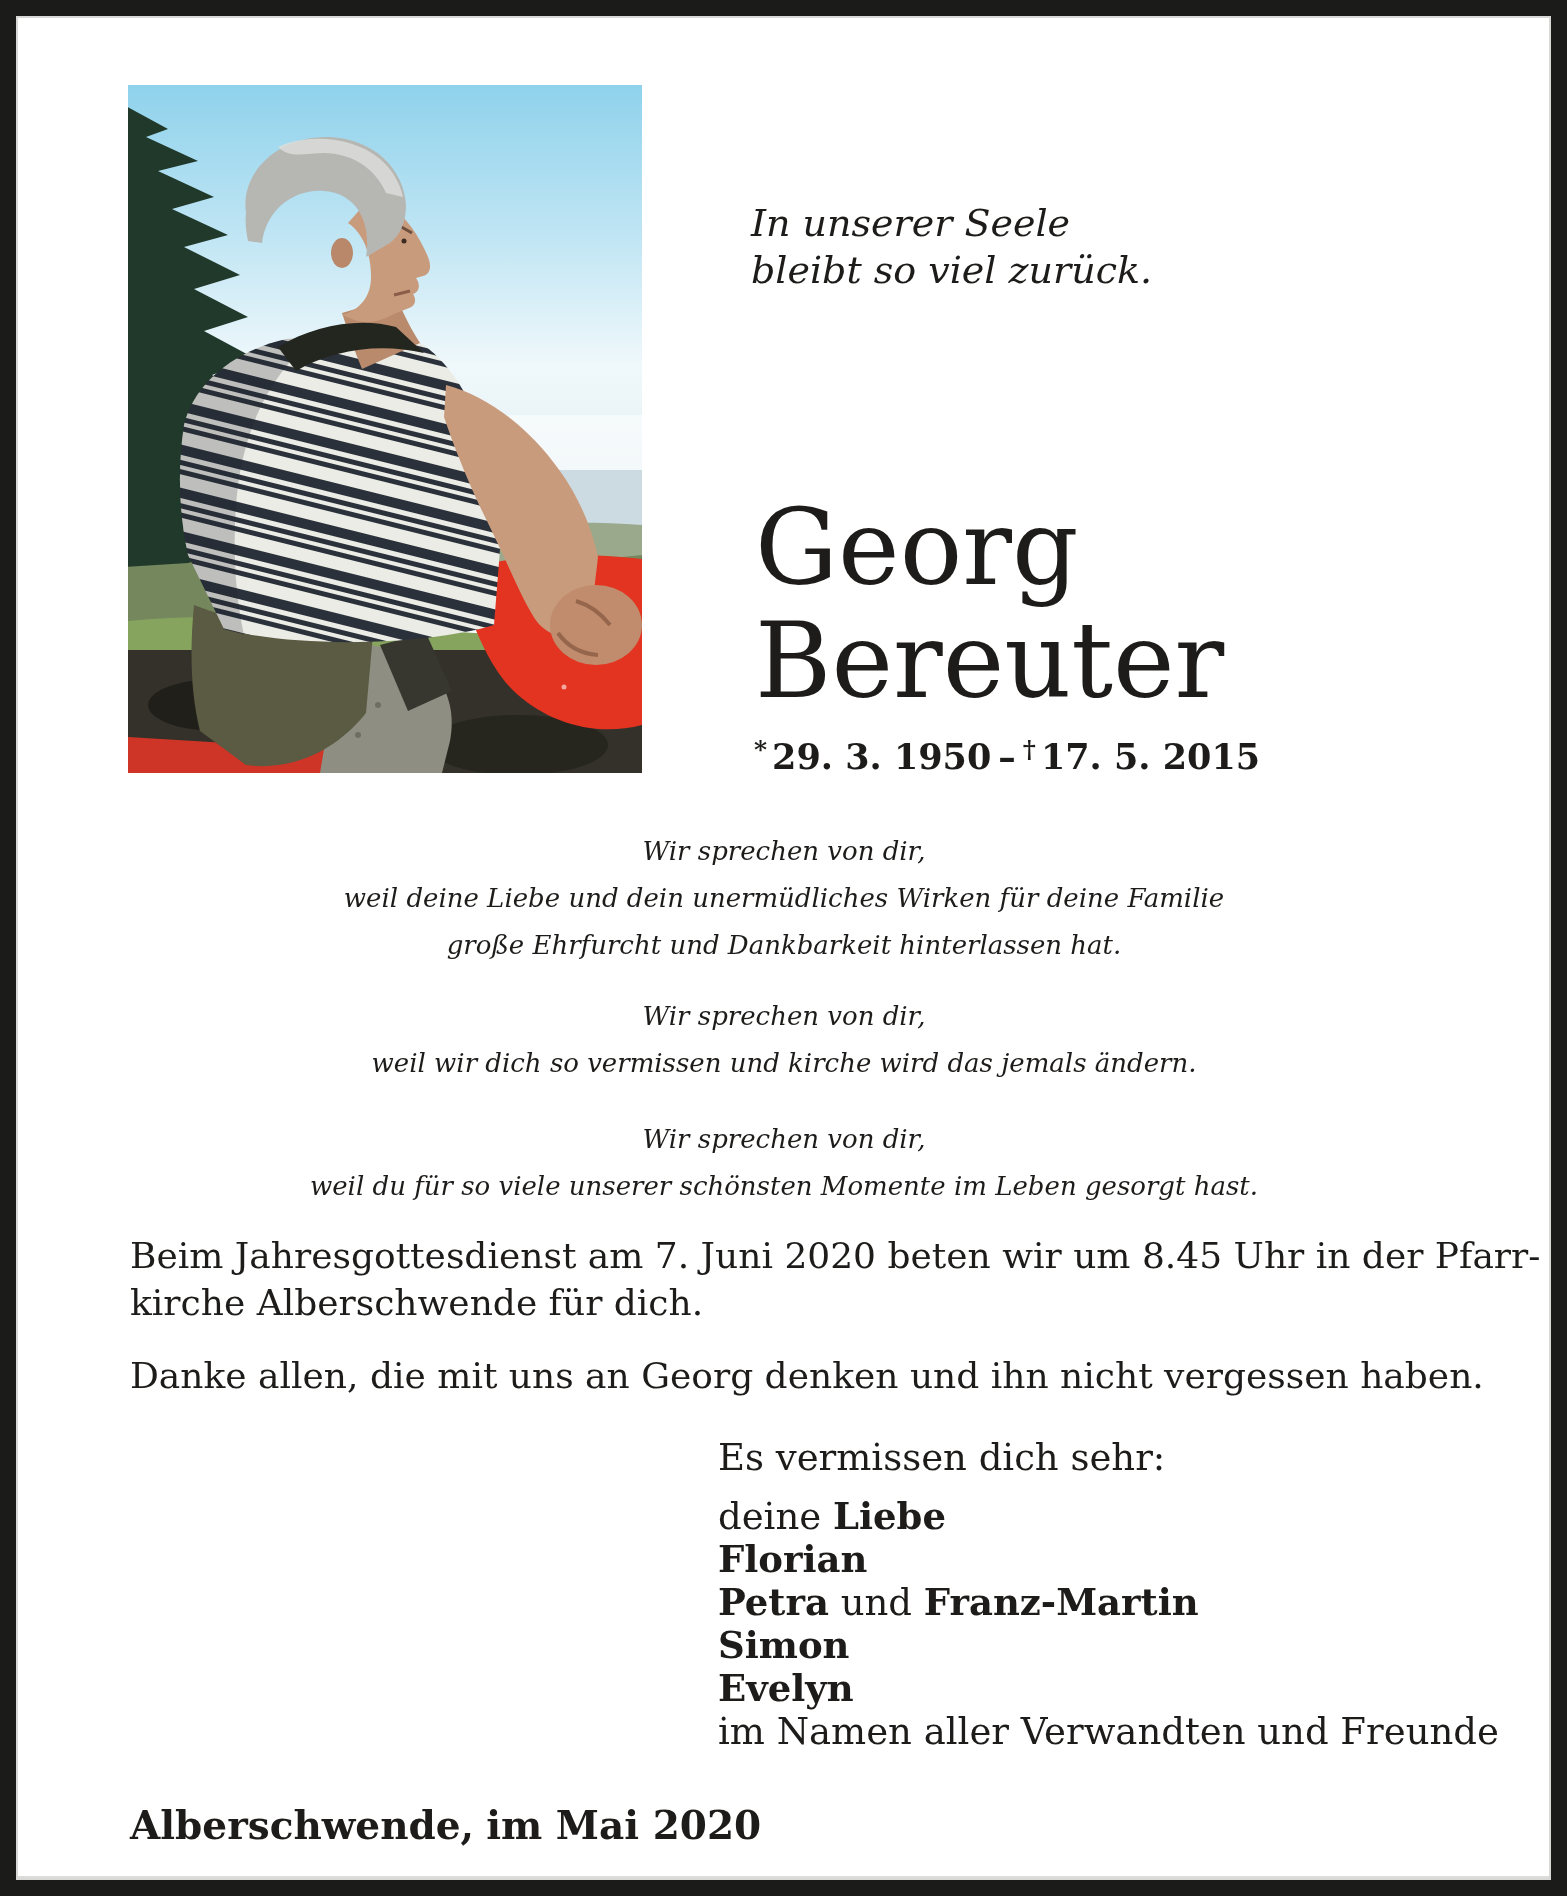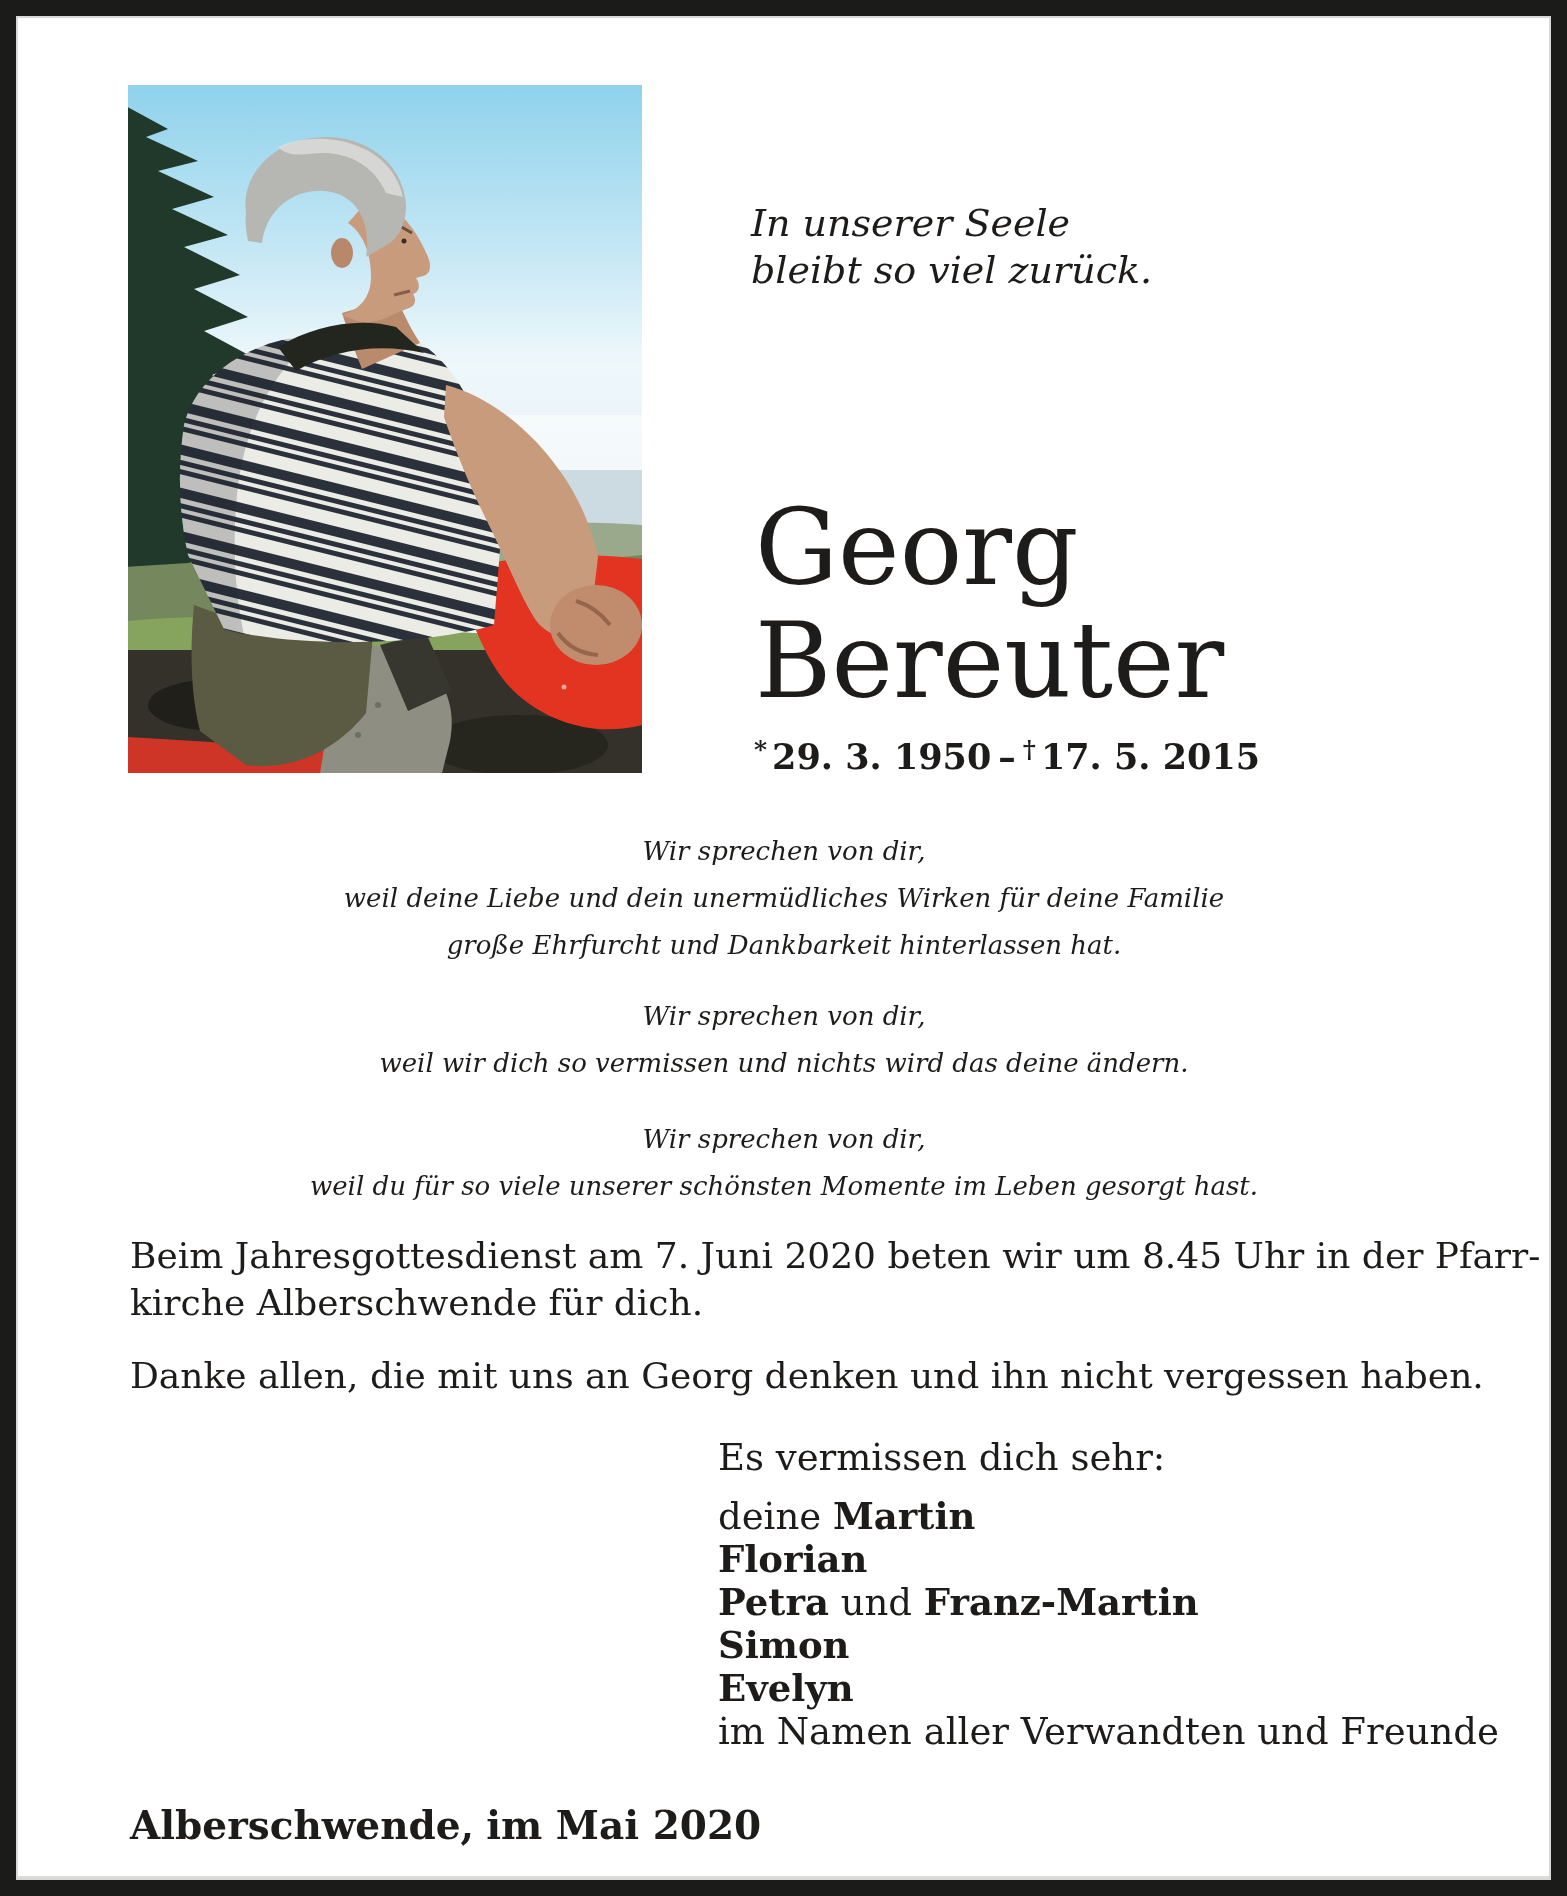--- a/index.html
+++ b/index.html
@@ -143,37 +143,37 @@
     <span class="sym">*</span><span>29. 3. 1950</span><span class="sep">–</span><span class="sym">†</span><span>17. 5. 2015</span>
   </div>
 
   <div class="verse" id="verse-1">
     <div class="vline">Wir sprechen von dir,</div>
     <div class="vline">weil deine Liebe und dein unermüdliches Wirken für deine Familie</div>
     <div class="vline">große Ehrfurcht und Dankbarkeit hinterlassen hat.</div>
   </div>
   <div class="verse" id="verse-2">
     <div class="vline">Wir sprechen von dir,</div>
-    <div class="vline">weil wir dich so vermissen und nichts wird das deine ändern.</div>
+    <div class="vline">weil wir dich so vermissen und kirche wird das jemals ändern.</div>
   </div>
   <div class="verse" id="verse-3">
     <div class="vline">Wir sprechen von dir,</div>
     <div class="vline">weil du für so viele unserer schönsten Momente im Leben gesorgt hast.</div>
   </div>
 
   <div class="body-par" id="service">
     <div class="pline">Beim Jahresgottesdienst am 7. Juni 2020 beten wir um 8.45 Uhr in der Pfarr-</div>
     <div class="pline">kirche Alberschwende für dich.</div>
   </div>
 
   <div class="body-par" id="thanks">Danke allen, die mit uns an Georg denken und ihn nicht vergessen haben.</div>
 
   <div class="mourners">
     <div class="m-intro">Es vermissen dich sehr:</div>
-    <div class="m-line"><span>deine </span><span class="b">Martin</span></div>
+    <div class="m-line"><span>deine </span><span class="b">Liebe</span></div>
     <div class="m-line"><span class="b">Florian</span></div>
     <div class="m-line"><span class="b">Petra</span><span> und </span><span class="b">Franz-Martin</span></div>
     <div class="m-line"><span class="b">Simon</span></div>
     <div class="m-line"><span class="b">Evelyn</span></div>
     <div class="m-line">im Namen aller Verwandten und Freunde</div>
   </div>
 
   <div class="footer">
     <span class="b">Alberschwende,</span><span class="date-part">im Mai 2020</span>
   </div>

